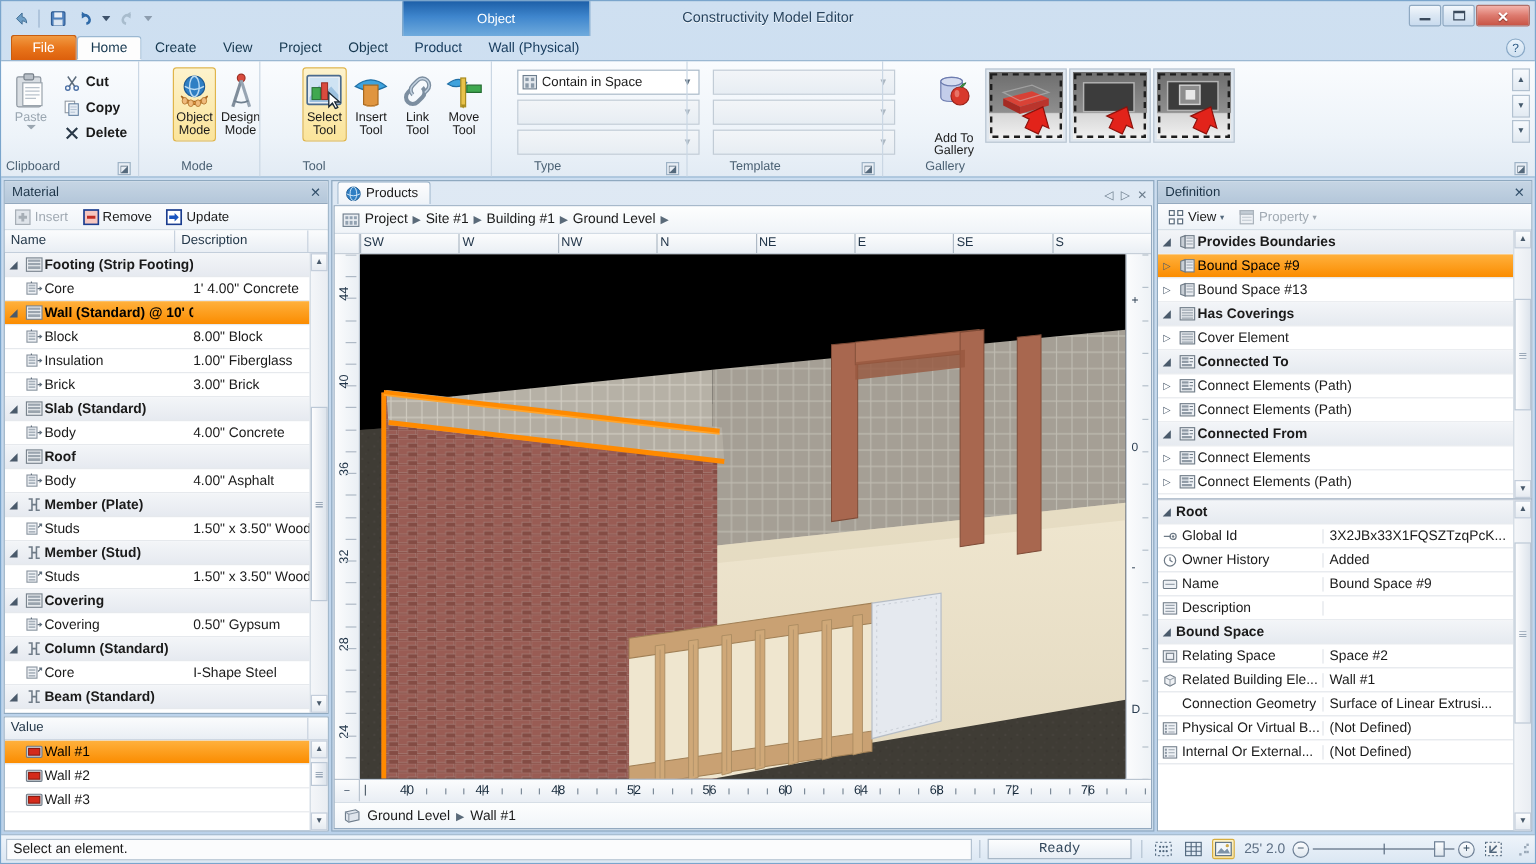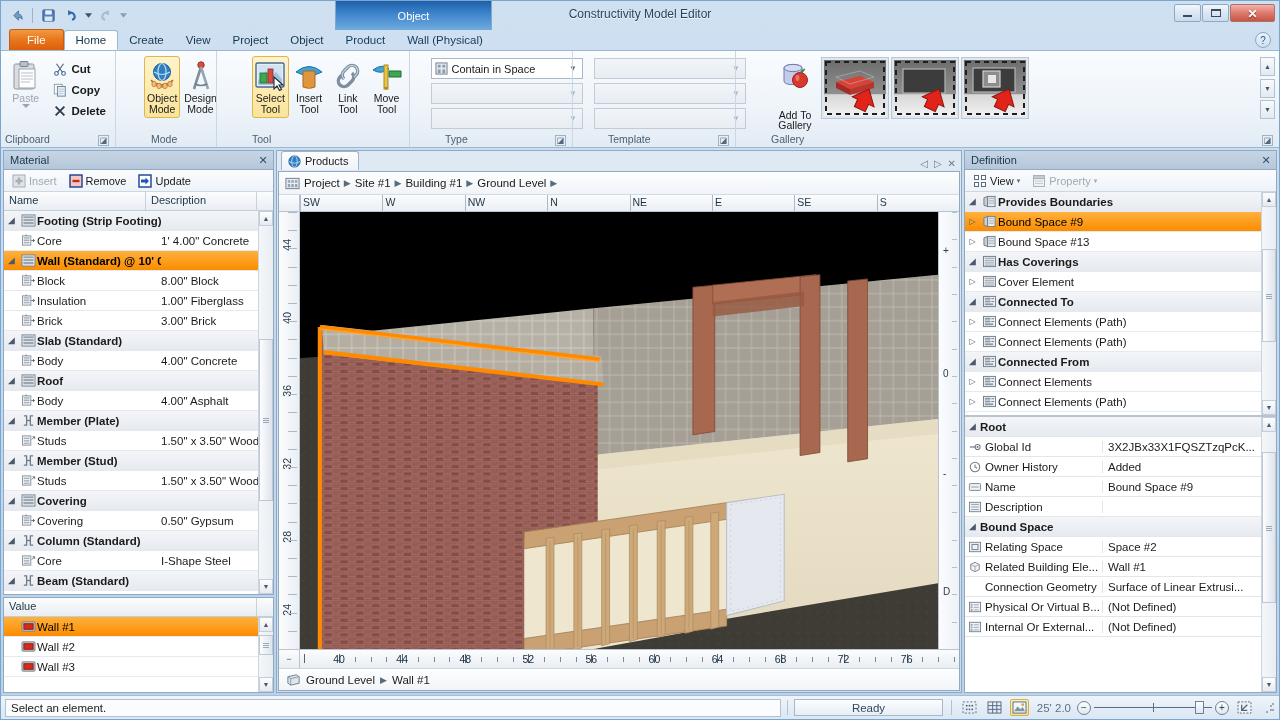--- a/index.html
+++ b/index.html
@@ -203,22 +203,22 @@
   .prow.grp { background:linear-gradient(180deg,#f3f5f8,#e6eaf0); font-weight:bold; }
   .pico { width:20px; flex:0 0 20px; display:flex; align-items:center; justify-content:center; }
   .pkey { flex:0 0 118px; overflow:hidden; white-space:nowrap; border-right:1px solid #e1e5ea; padding-right:3px; }
   .pval { flex:1; padding-left:5px; overflow:hidden; white-space:nowrap; }
 
   
   .statusbar { height:24px; flex:0 0 24px; display:flex; align-items:center; gap:6px; padding:0 4px;
     background:linear-gradient(180deg,#eef4fa,#dbe7f3); border-top:1px solid #a8bed2; font-size:11.5px; }
   .sb-msg { flex:1; height:18px; border:1px solid #b3c2d1; background:#fbfcfd; display:flex;
     align-items:center; padding:0 5px; }
-  .sb-ready { width:149px; height:17px; border:1px solid #a9b8c7; background:linear-gradient(180deg,#fcfdfe,#e8eef5);
-    display:flex; align-items:center; justify-content:center; color:#33485c; }
+  .sb-ready { width:120px; height:17px; border:1px solid #a9b8c7; background:linear-gradient(180deg,#fcfdfe,#e8eef5);
+    display:flex; align-items:center; justify-content:center; color:#33485c;font-family:Liberation Mono, monospace; }
   .sb-vbtn { width:19px; height:17px; border:1px solid transparent; display:flex; align-items:center;
     justify-content:center; cursor:pointer; border-radius:2px; }
   .sb-vbtn.on { border-color:#d8ae3f; background:linear-gradient(180deg,#fdf2c8,#fbe094); }
   .sb-zoomtxt { color:#5e7085; min-width:36px; text-align:right; }
   .zslider { display:flex; align-items:center; gap:0; }
   .zbtn { width:14px; height:14px; border:1px solid #6f8196; border-radius:50%;
     background:linear-gradient(180deg,#fcfdfe,#e0e8f0); display:flex; align-items:center;
     justify-content:center; font-size:10px; line-height:1; color:#32485d; cursor:pointer; }
   .ztrack { width:118px; height:1px; background:#5b6d80; position:relative; margin:0 3px; }
   .ztick { position:absolute; top:-4px; width:1px; height:9px; background:#5b6d80; }

